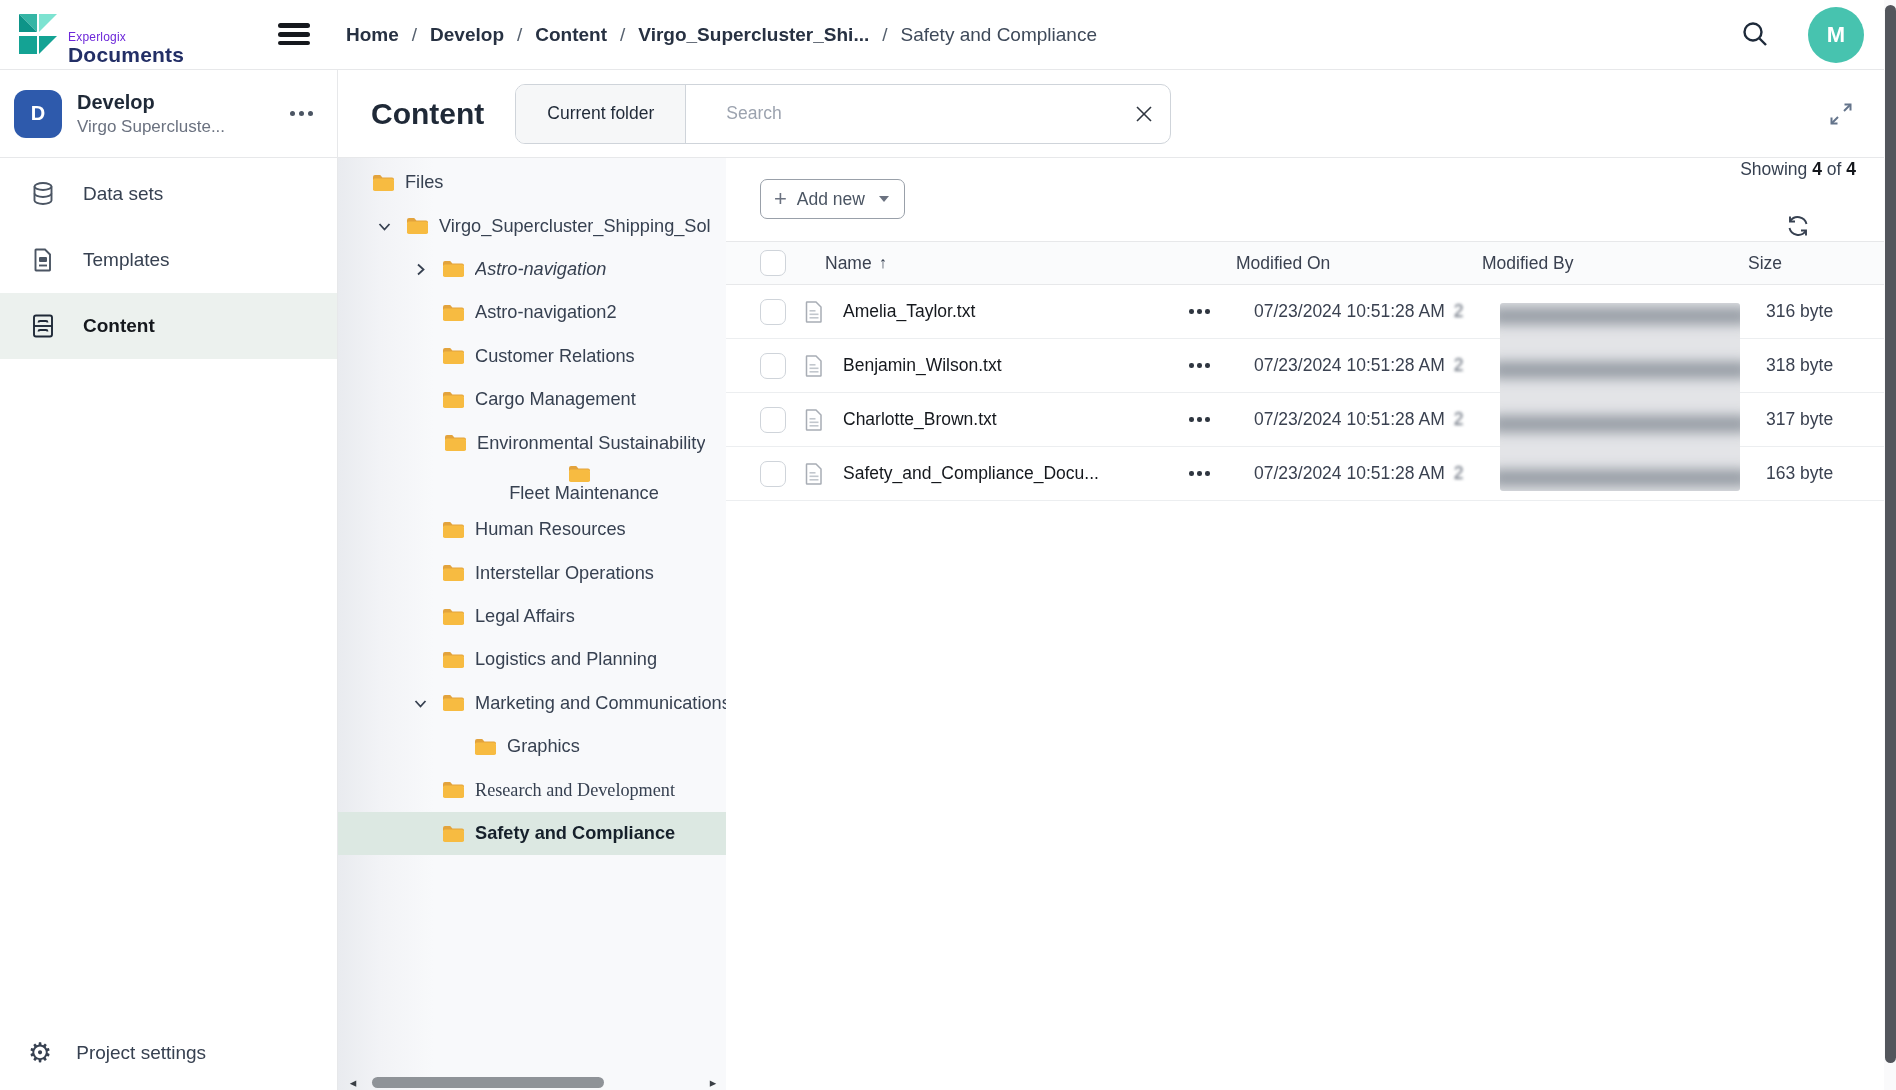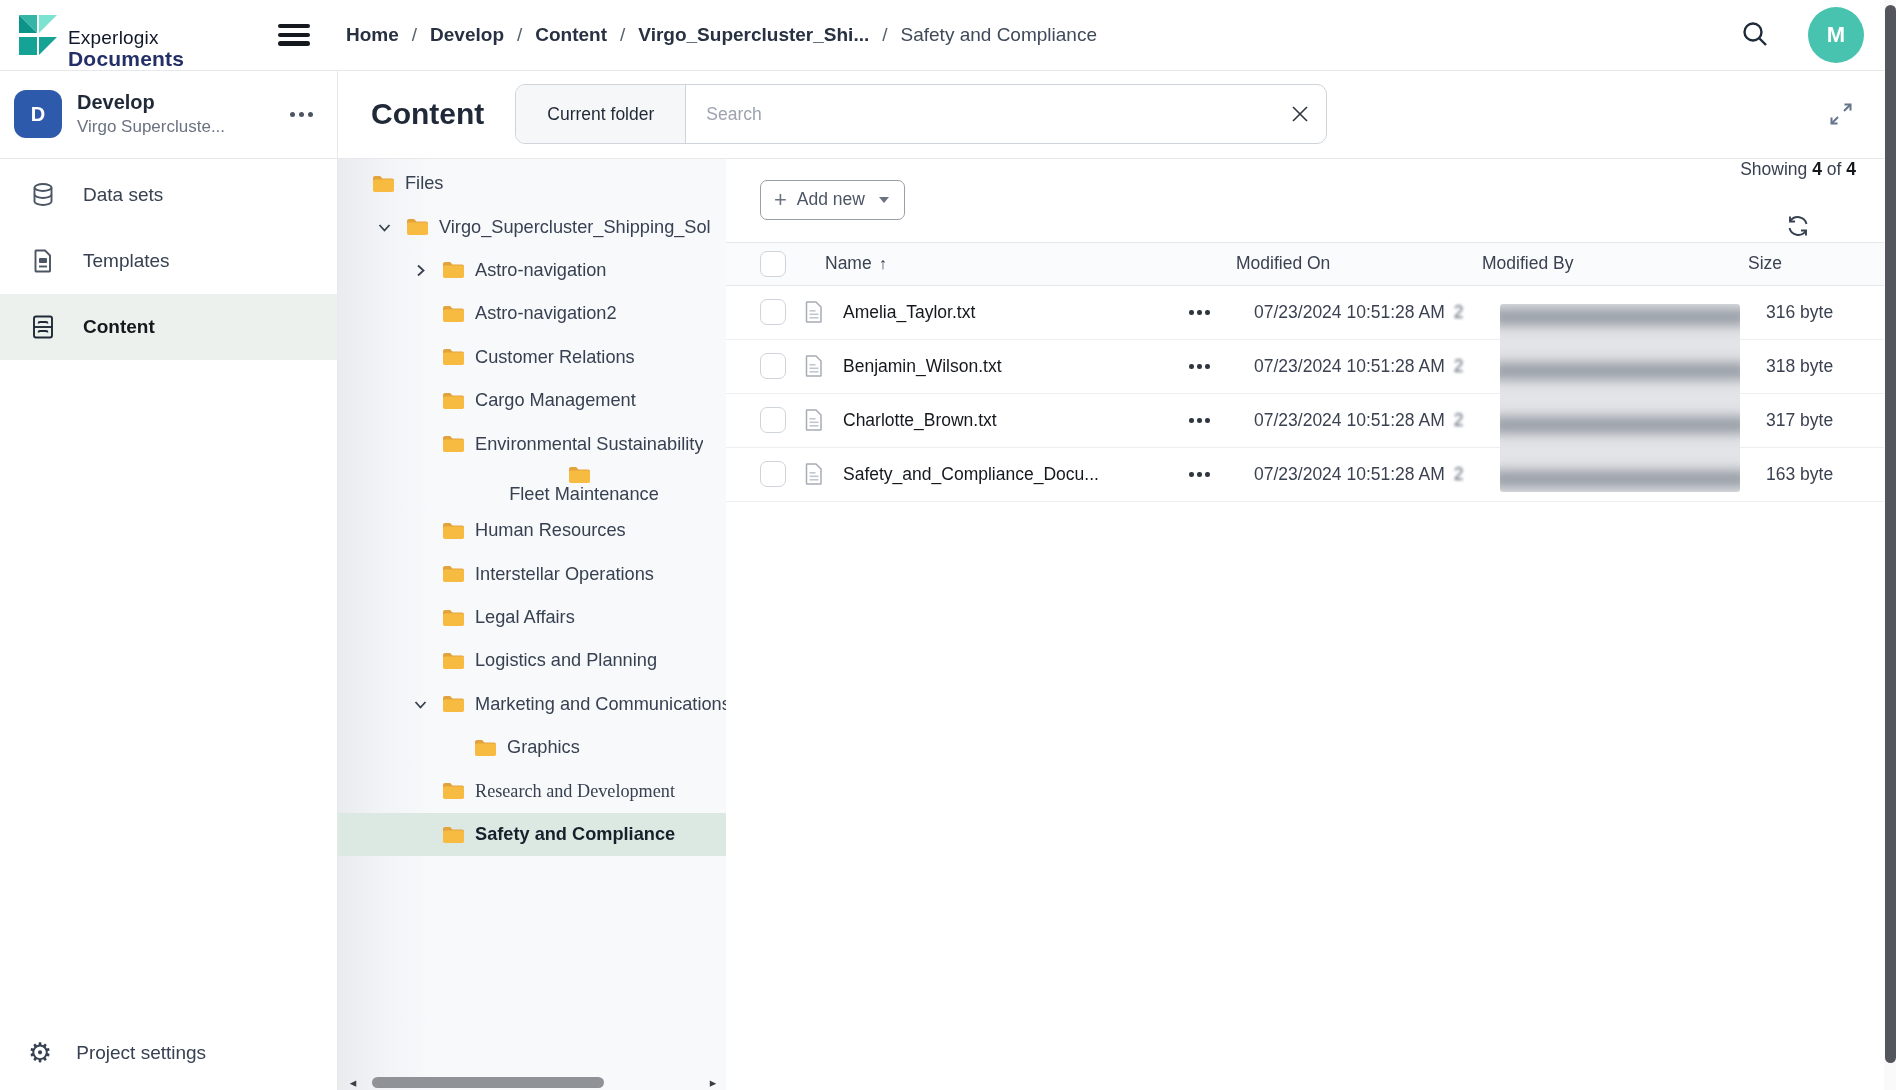--- a/index.html
+++ b/index.html
@@ -5,21 +5,21 @@
   * { margin:0; padding:0; box-sizing:border-box; }
   html,body { width:1896px; height:1090px; overflow:hidden; }
   body { font-family:"Liberation Sans","DejaVu Sans",sans-serif; background:#fff; color:#1f2937; }
   .app { width:1896px; height:1090px; display:flex; flex-direction:column; position:relative; }
 
   
   .topbar { flex:0 0 70px; display:flex; align-items:center; border-bottom:1px solid #e7e8ea; position:relative; background:#fff; }
   .topbar-left { width:338px; flex:0 0 338px; display:flex; align-items:center; padding-left:18px; }
   .brand { display:flex; align-items:center; cursor:pointer; }
   .brand-text { margin-left:10px; line-height:1.05; }
-  .brand-line1 { font-size:19px; color:#0f172a; letter-spacing:.2px;margin-top:28px; }
+  .brand-line1 { font-size:12px; color:#6d28d9; letter-spacing:.2px;margin-top:28px; }
   .brand-line2 { font-size:21px; font-weight:700; color:#232f66; letter-spacing:.2px; }
   .hamburger { margin-left:auto; margin-right:28px; width:32px; height:26px; display:flex; flex-direction:column; justify-content:space-between; cursor:pointer; padding:2px 0; }
   .hamburger span { display:block; height:4.5px; border-radius:2.5px; background:#15181d; }
   .breadcrumb { display:flex; align-items:center; gap:13px; font-size:19px; margin-left:8px; white-space:nowrap; }
   .crumb { color:#273142; font-weight:600; cursor:pointer; }
   .crumb.last { color:#3f4a5a; font-weight:400; cursor:default; }
   .crumb-sep { color:#55606e; font-weight:400; }
   .topbar-right { margin-left:auto; display:flex; align-items:center; gap:36px; padding-right:32px; }
   .search-topbar-btn { width:34px; height:34px; display:flex; align-items:center; justify-content:center; cursor:pointer; }
   .avatar { width:56px; height:56px; border-radius:50%; background:#47c3af; color:#fff; font-size:22px; font-weight:600; display:flex; align-items:center; justify-content:center; cursor:pointer; }
@@ -40,21 +40,21 @@
   .nav-item { height:66px; display:flex; align-items:center; padding-left:30px; gap:27px; font-size:19px; color:#374151; cursor:pointer; }
   .nav-item svg { flex:0 0 auto; }
   .nav-item.selected { background:#ecf1ee; color:#15181d; font-weight:700; }
   .sidebar-footer { margin-top:auto; height:74px; display:flex; align-items:center; padding-left:28px; gap:24px; font-size:19px; color:#374151; cursor:pointer; }
   .gear-glyph { font-size:27px; color:#374151; line-height:1; }
 
   
   .content-col { flex:1; display:flex; flex-direction:column; min-width:0; }
   .content-header { height:88px; flex:0 0 88px; border-bottom:1px solid #e7e8ea; display:flex; align-items:center; padding-left:33px; position:relative; }
   .page-title { font-size:30px; color:#1f2937; }
-  .searchbar { margin-left:31px; width:812px; height:60px; border:1px solid #cfd4da; border-radius:10px; display:flex; align-items:center; overflow:hidden; background:#fff; }
+  .searchbar { margin-left:31px; width:656px; height:60px; border:1px solid #cfd4da; border-radius:10px; display:flex; align-items:center; overflow:hidden; background:#fff;gap:20px; }
   .search-chip { width:170px; height:100%; flex:0 0 170px; background:#f6f7f8; border-right:1px solid #cfd4da; display:flex; align-items:center; justify-content:center; font-size:17.5px; color:#1f2937; cursor:pointer; }
   .search-input { flex:1; height:100%; border:none; outline:none; padding-left:20px; font-size:17.5px; color:#1f2937; font-family:inherit; background:transparent; }
   .search-input::placeholder { color:#9ca3af; }
   .search-clear { width:52px; height:100%; display:flex; align-items:center; justify-content:center; cursor:pointer; }
   .expand-btn { position:absolute; right:38px; top:50%; transform:translateY(-50%); width:34px; height:34px; display:flex; align-items:center; justify-content:center; cursor:pointer; }
 
   .content-body { flex:1; display:flex; min-height:0; }
 
   
   .tree-panel { width:388px; flex:0 0 388px; position:relative; overflow:hidden; padding-top:3px;
@@ -258,21 +258,21 @@
                   </svg>
                 </span>
                 <span class="tree-folder">
                   <svg width="22" height="18" viewBox="0 0 22 18">
                     <path d="M1 3 q0-2 2-2 h5.2 l2.2 2.6 h9.6 q2 0 2 2 v0.4 h-21 z" fill="#e3a33c"></path>
                     <rect x="1" y="4.6" width="21" height="12.4" rx="1.8" fill="#f7bb41"></rect>
                   </svg>
                 </span>
                 <span class="tree-label">Virgo_Supercluster_Shipping_Sol</span>
               </div>
-              <div class="tree-row" style="padding-left: 70px;">
+              <div class="tree-row" style="padding-left: 70px; font-style: italic;">
                 <span class="tree-chev">
                   <svg width="17" height="17" viewBox="0 0 17 17" fill="none" stroke="#374151" stroke-width="1.8">
                     <polyline points="6,3.5 11.5,8.5 6,13.5"></polyline>
                   </svg>
                 </span>
                 <span class="tree-folder">
                   <svg width="22" height="18" viewBox="0 0 22 18">
                     <path d="M1 3 q0-2 2-2 h5.2 l2.2 2.6 h9.6 q2 0 2 2 v0.4 h-21 z" fill="#e3a33c"></path>
                     <rect x="1" y="4.6" width="21" height="12.4" rx="1.8" fill="#f7bb41"></rect>
                   </svg>
@@ -299,21 +299,21 @@
               </div>
               <div class="tree-row" style="padding-left: 104px;">
                 <span class="tree-folder">
                   <svg width="22" height="18" viewBox="0 0 22 18">
                     <path d="M1 3 q0-2 2-2 h5.2 l2.2 2.6 h9.6 q2 0 2 2 v0.4 h-21 z" fill="#e3a33c"></path>
                     <rect x="1" y="4.6" width="21" height="12.4" rx="1.8" fill="#f7bb41"></rect>
                   </svg>
                 </span>
                 <span class="tree-label">Cargo Management</span>
               </div>
-              <div class="tree-row" style="padding-left: 104px;">
+              <div class="tree-row" style="padding-left: 74px; margin-left: 32px;">
                 <span class="tree-folder">
                   <svg width="22" height="18" viewBox="0 0 22 18">
                     <path d="M1 3 q0-2 2-2 h5.2 l2.2 2.6 h9.6 q2 0 2 2 v0.4 h-21 z" fill="#e3a33c"></path>
                     <rect x="1" y="4.6" width="21" height="12.4" rx="1.8" fill="#f7bb41"></rect>
                   </svg>
                 </span>
                 <span class="tree-label">Environmental Sustainability</span>
               </div>
               <div class="tree-row" style="padding-left: 104px; flex-direction: column;">
                 <span class="tree-folder">

